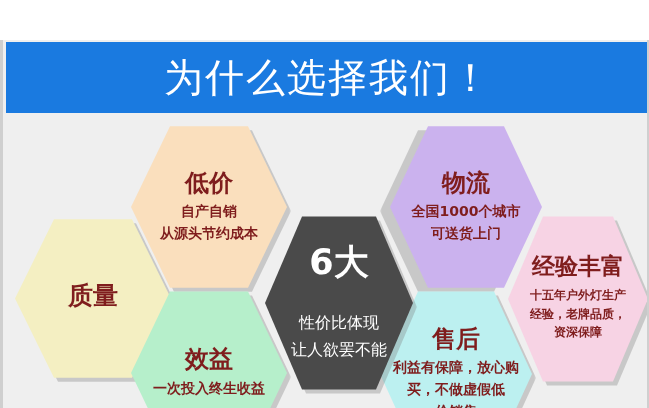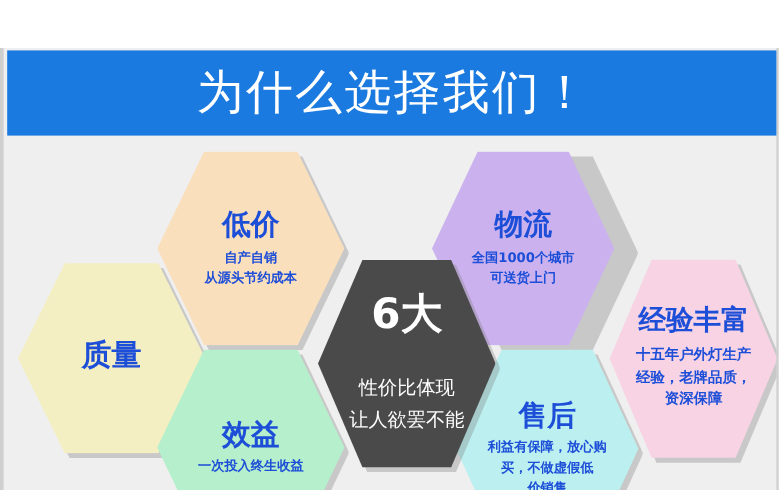--- a/index.html
+++ b/index.html
@@ -63,54 +63,54 @@
   .hex {
     position: absolute;
     -webkit-clip-path: polygon(25% 2%, 75% 2%, 100% 50%, 75% 98%, 25% 98%, 0% 50%);
     clip-path: polygon(25% 2%, 75% 2%, 100% 50%, 75% 98%, 25% 98%, 0% 50%);
     display: flex;
     flex-direction: column;
     align-items: center;
     justify-content: center;
     text-align: center;
     box-sizing: border-box;
-    color: #1d4ed8;
+    color: #7f1d1d;
   }
   .hex-shadow {
     position: absolute;
     -webkit-clip-path: polygon(25% 2%, 75% 2%, 100% 50%, 75% 98%, 25% 98%, 0% 50%);
     clip-path: polygon(25% 2%, 75% 2%, 100% 50%, 75% 98%, 25% 98%, 0% 50%);
     background: rgba(120,120,120,0.33);
     filter: blur(1px);
   }
   .hex .title {
     font-size: 24px;
     font-weight: bold;
     line-height: 1.1;
     margin-bottom: 5px;
     white-space: nowrap;
   }
   .hex .body {
-    font-size: 11px;
+    font-size: 14px;
     font-weight: bold;
     line-height: 1.55;
     white-space: pre-line;
   }
 
   
   #hex-quality      { left: 12px;  top: 103px; width: 156px; height: 165px; background: #f4efc2; }
   #hex-quality .title { font-size: 25px; }
 
   #hex-lowprice     { left: 128px; top: 10px;  width: 156px; height: 168px; background: #fadfbd; }
   #hex-benefit      { left: 128px; top: 175px; width: 156px; height: 170px; background: #b6efcb; }
   #hex-center       { left: 262px; top: 100px; width: 148px; height: 180px; background: #4a4a4a; color: #ffffff; gap: 20px; }
   #hex-center .title { font-size: 35px; font-weight: bold; margin-bottom: 7px; }
   #hex-center .body  { font-size: 16px; line-height: 1.7; font-weight: normal; }
 
-  #hex-logistics    { left: 357px; top: 10px;  width: 152px; height: 168px; background: #cbb2ee; }
+  #hex-logistics    { left: 387px; top: 10px;  width: 152px; height: 168px; background: #cbb2ee; }
   #hex-aftersale    { left: 377px; top: 175px; width: 152px; height: 172px; background: #bcf0f0; }
   #hex-experience   { left: 505px; top: 100px; width: 140px; height: 172px; background: #f7d3e4; }
   #hex-experience .title { font-size: 23px; font-family: Liberation Mono, monospace; }
   #hex-experience .body  { font-size: 12px; }
 
   .hex .title, .hex .body { position: relative; z-index: 2; }
 </style>
 </head>
 <body>
 

